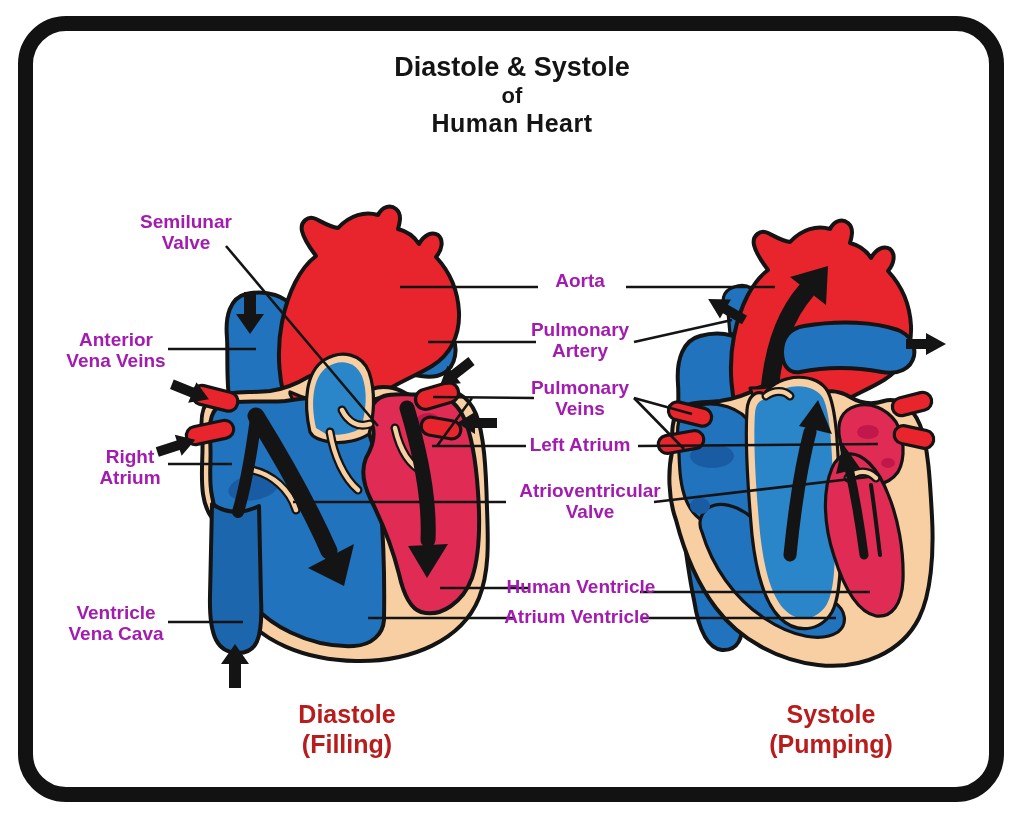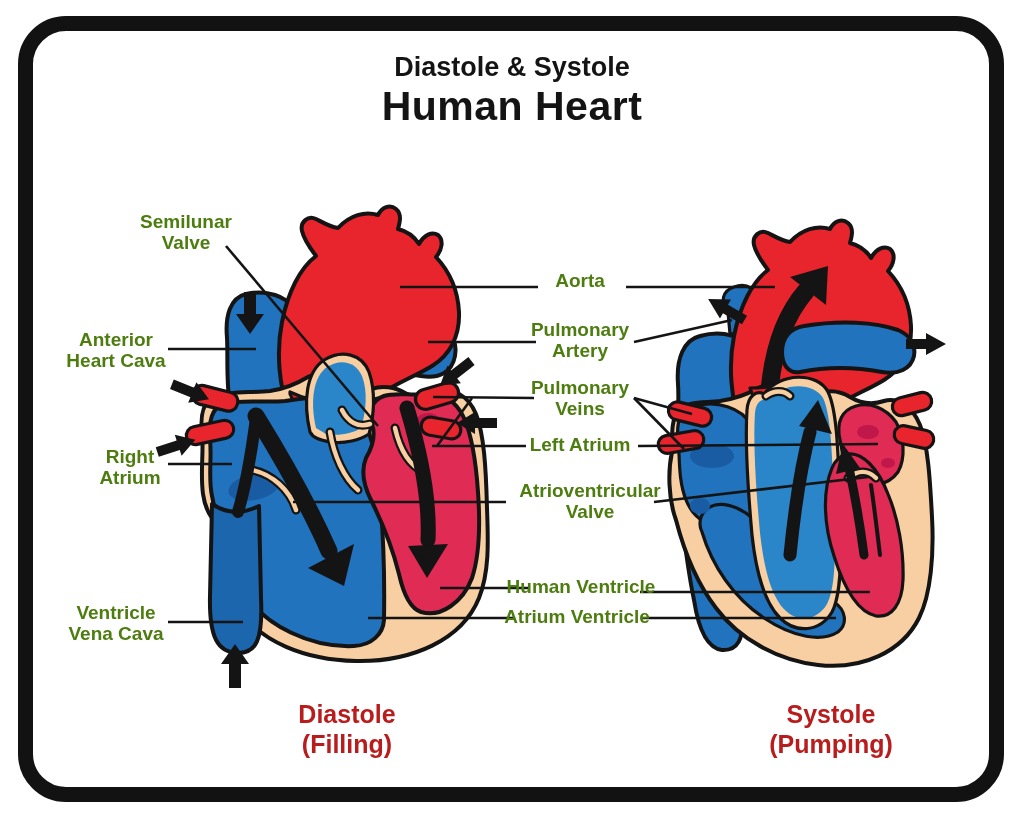--- a/index.html
+++ b/index.html
@@ -4,23 +4,23 @@
 <style>
   html,body{margin:0;padding:0;background:#fff;}
   .canvas{position:relative;width:1024px;height:822px;background:#fff;overflow:hidden;
           font-family:"Liberation Sans",sans-serif;color:#141414;}
   .frame{position:absolute;left:18px;top:16px;width:986px;height:786px;box-sizing:border-box;
          border:15px solid var(--border_black,#121212);border-radius:48px;}
   .art{position:absolute;left:0;top:0;width:1024px;height:822px;}
   .title{position:absolute;left:512px;top:52px;transform:translateX(-50%);text-align:center;white-space:nowrap;}
   .t1{font-size:27px;font-weight:bold;line-height:1.15;}
   .t2{font-size:22px;font-weight:bold;line-height:1.2;}
-  .t3{font-size:41px;font-weight:bold;line-height:1.15;letter-spacing:.5px;}
+  .t3{font-size:25px;font-weight:bold;line-height:1.15;letter-spacing:.5px;}
   .lbl{position:absolute;transform:translateX(-50%);text-align:center;font-weight:bold;
-       font-size:19px;line-height:1.1;white-space:pre-line;color:#4d7c0f;}
+       font-size:19px;line-height:1.1;white-space:pre-line;color:#a21caf;}
   .cap{position:absolute;transform:translateX(-50%);text-align:center;font-weight:bold;
        font-size:25px;line-height:1.18;white-space:pre-line;color:#b91c1c;}
   .ol{stroke:#141414;stroke-width:4;stroke-linejoin:round;}
   .ol3{stroke:#141414;stroke-width:3.2;stroke-linejoin:round;}
   .leader{stroke:#141414;stroke-width:2.6;}
   .shaft{stroke:#141414;fill:none;stroke-linecap:round;}
   .blk{fill:#141414;stroke:none;}
   .flapB{stroke:#141414;stroke-width:9;fill:none;stroke-linecap:round;}
   .flapT{stroke:var(--heart_wall_tan,#F7CFA2);stroke-width:4.5;fill:none;stroke-linecap:round;}
 </style>
@@ -215,27 +215,28 @@
       <line class="leader" x1="654" y1="502" x2="868" y2="477"></line>
       <line class="leader" x1="440" y1="588" x2="528" y2="588"></line>
       <line class="leader" x1="640" y1="592" x2="870" y2="592"></line>
       <line class="leader" x1="368" y1="618" x2="514" y2="618"></line>
       <line class="leader" x1="642" y1="618" x2="836" y2="618"></line>
     </g>
   </svg>
 
   <div class="title">
     <div class="t1">Diastole &amp; Systole</div>
+    <div class="t2">of</div>
     <div class="t3">Human Heart</div>
   </div>
 
   <div class="lbl" style="left:186px;top:212px;">Semilunar
 Valve</div>
   <div class="lbl" style="left:116px;top:330px;">Anterior
-Heart Cava</div>
+Vena Veins</div>
   <div class="lbl" style="left:130px;top:447px;">Right
 Atrium</div>
   <div class="lbl" style="left:116px;top:603px;">Ventricle
 Vena Cava</div>
   <div class="lbl" style="left:580px;top:271px;">Aorta</div>
   <div class="lbl" style="left:580px;top:320px;">Pulmonary
 Artery</div>
   <div class="lbl" style="left:580px;top:378px;">Pulmonary
 Veins</div>
   <div class="lbl" style="left:580px;top:435px;">Left Atrium</div>

